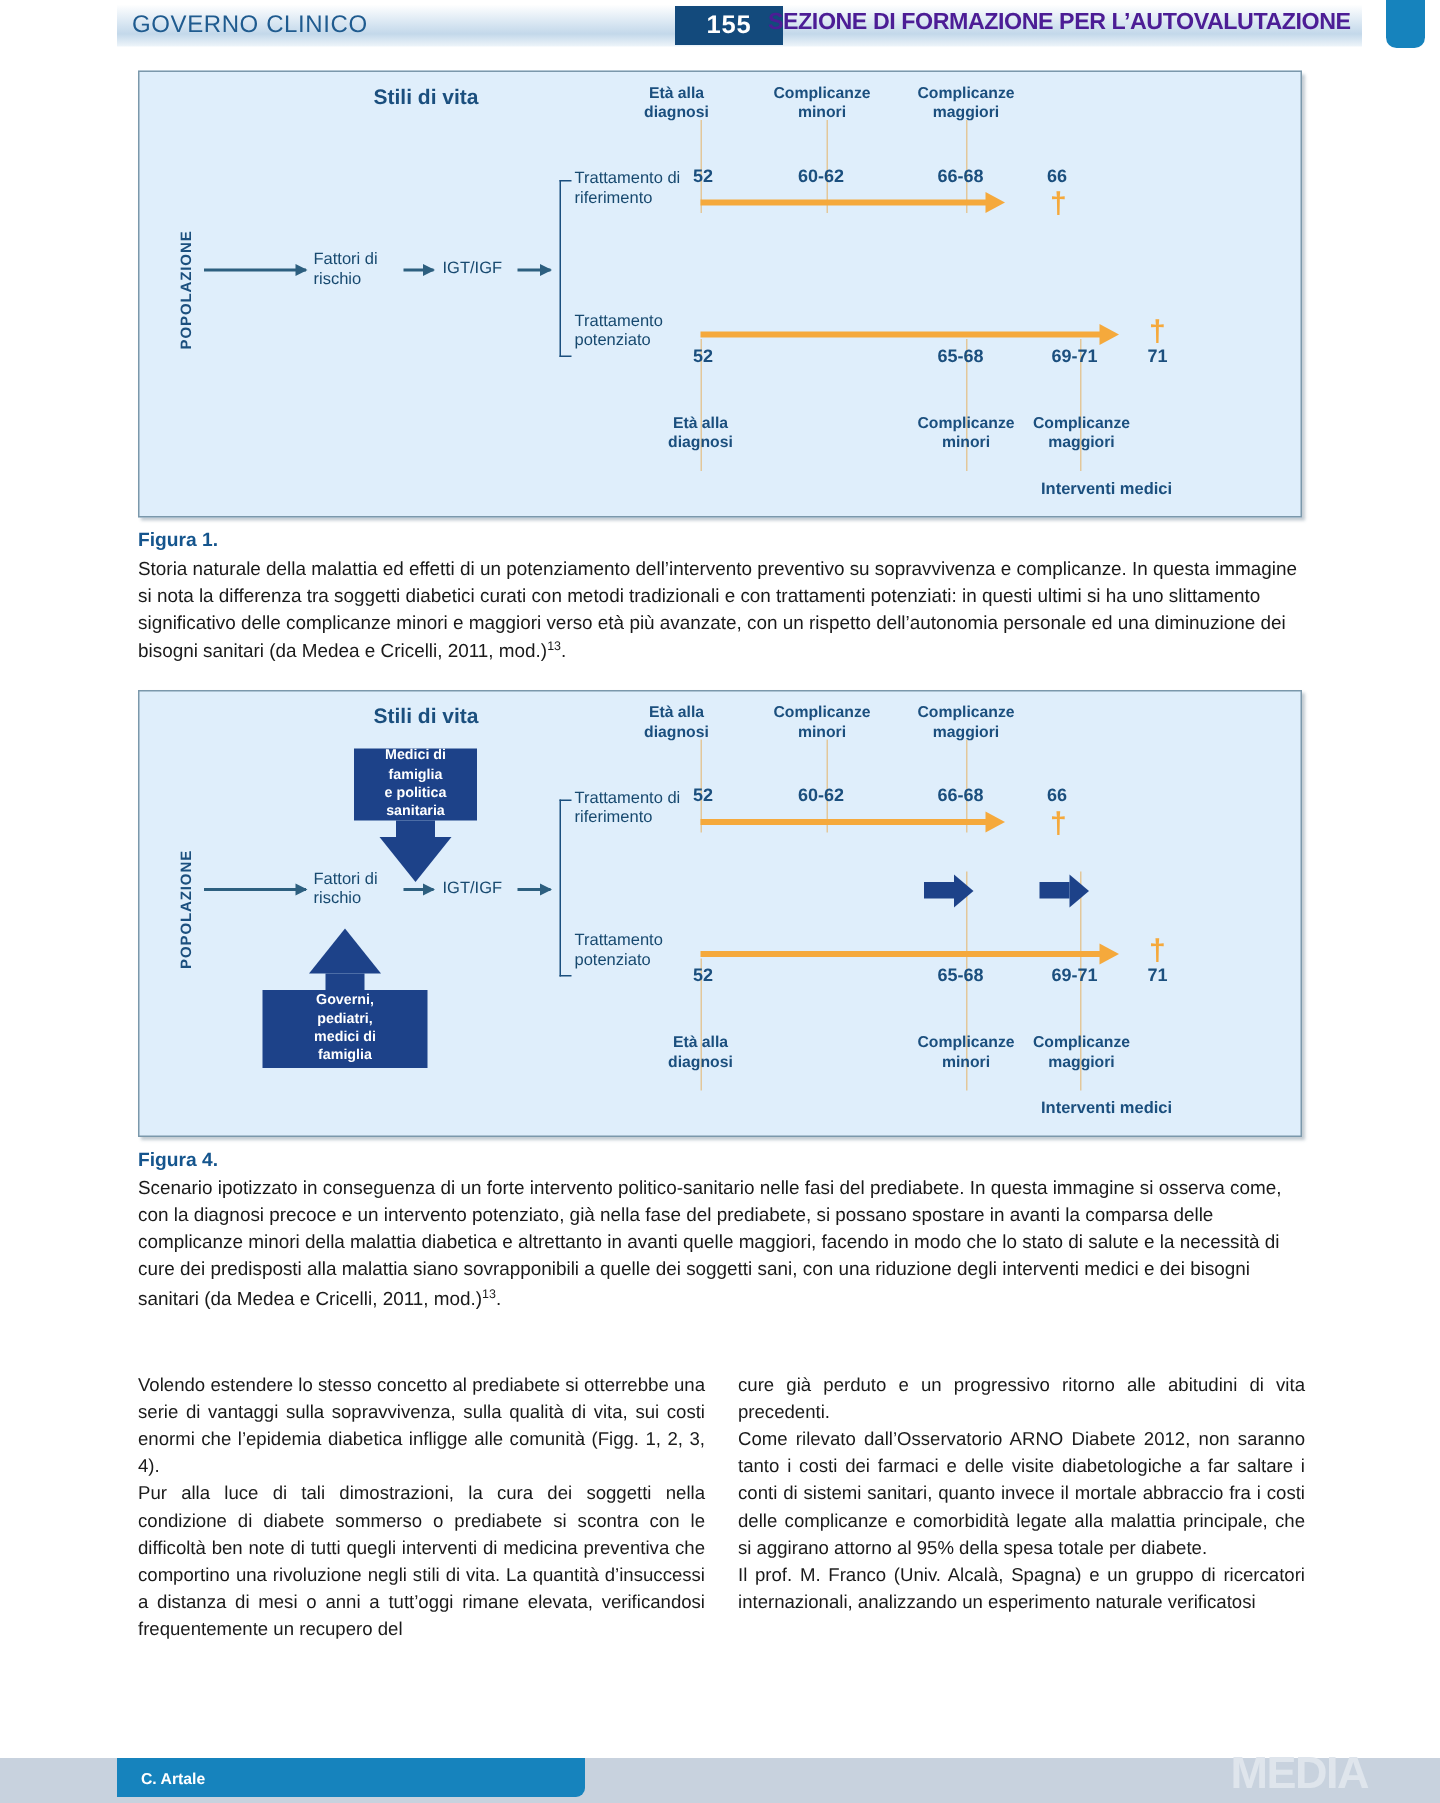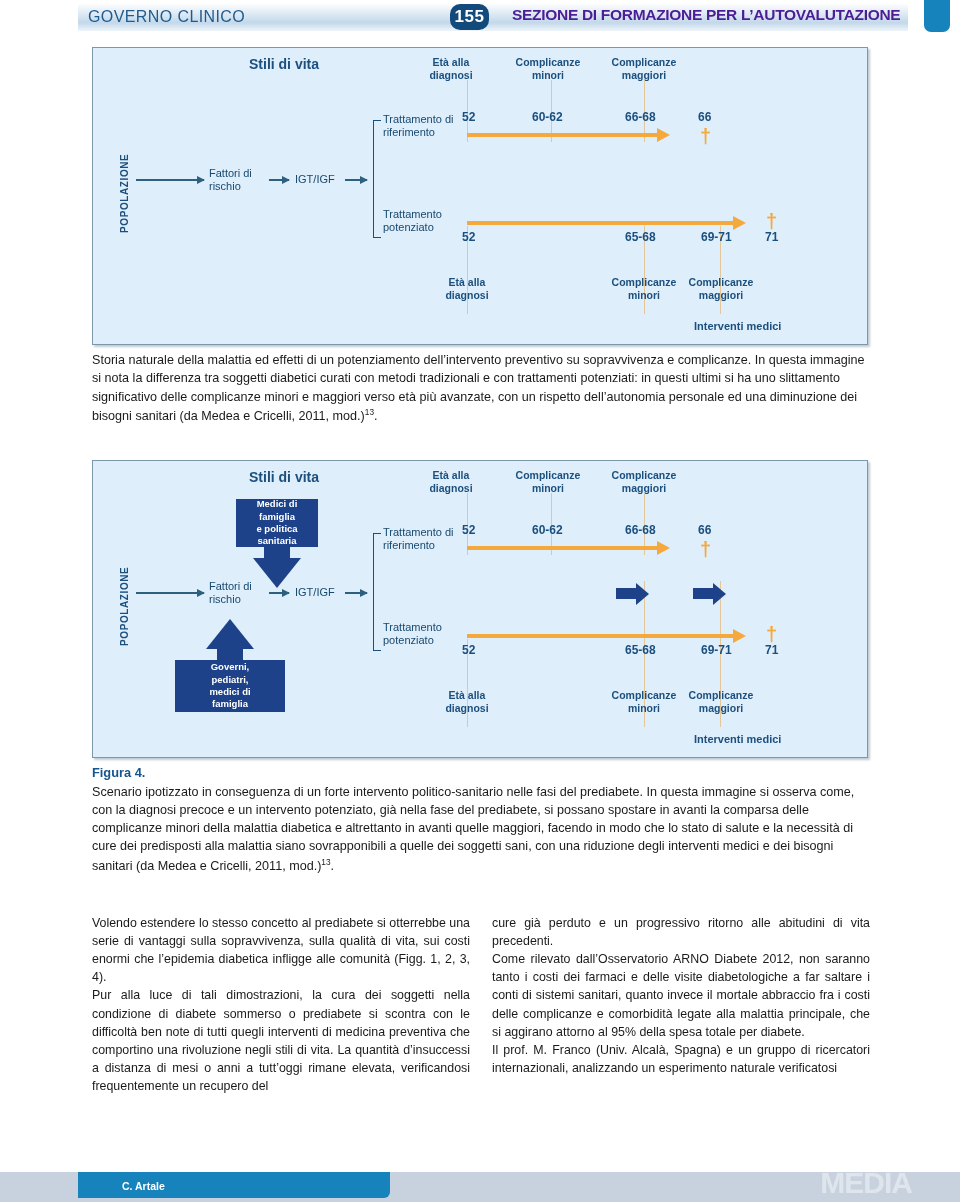--- a/index.html
+++ b/index.html
@@ -22,26 +22,25 @@
     background:linear-gradient(to bottom,#ffffff 0%, #d8e6f2 45%, #c3d8ea 70%, #eef5fa 100%);
   }
   .header-title {
     position:absolute; left:88px; top:8px;
     font-size:16px; letter-spacing:0.4px;
     color:#1f5b8f; font-weight:400;
     font-family:"Liberation Sans", sans-serif;
   }
   .page-badge {
     position:absolute; left:450px; top:4px;
-    width:39px; height:26px;
+    width:72px; height:26px;
     background:#134a7c;
     color:#ffffff; font-weight:bold; font-size:17px;
     display:flex; align-items:center; justify-content:center;
     letter-spacing:0.5px;
-    border-radius:10px;
   }
   .header-section {
     position:absolute; left:512px; top:6px;
     font-size:15.5px; font-weight:bold; color:#4c1d95;
     letter-spacing:-0.3px;
     white-space:nowrap;
     transform:scaleX(1.0);
   }
   .corner-tab {
     position:absolute; right:10px; top:0px;
@@ -204,21 +203,21 @@
     position:absolute; left:0; bottom:0; width:960px; height:30px;
     background:#c8d2de;
   }
   .footer-blue {
     position:absolute; left:78px; bottom:4px; width:312px; height:26px;
     background:#1683bd;
     border-radius:0 0 6px 0;
   }
   .footer-author {
     position:absolute; left:94px; bottom:10px;
-    font-size:10.5px; font-weight:bold; color:#ffffff;margin-left:28px;
+    font-size:10.5px; font-weight:bold; color:#ffffff;
   }
   .footer-logo {
     position:absolute; right:48px; bottom:2px;
     font-size:30px; font-weight:bold; letter-spacing:-1px;
     color:#dfe5ec;
     font-family:"Liberation Sans", sans-serif;
   }
   sup { font-size:0.66em; vertical-align:super; }
 </style>
 </head>
@@ -286,20 +285,21 @@
     <div class="colhdr" style="left:506px; top:228px; width:90px;">Complicanze
 minori</div>
     <div class="colhdr" style="left:582px; top:228px; width:92px;">Complicanze
 maggiori</div>
 
     <div class="interventi" style="left:601px; top:272px;">Interventi medici</div>
   </div>
 </div>
 
 <div class="caption" id="figure1-caption">
+  <span class="figlabel">Figura 1.</span>
   <span>Storia naturale della malattia ed effetti di un potenziamento dell’intervento preventivo su sopravvivenza e complicanze. In questa immagine si nota la differenza tra soggetti diabetici curati con metodi tradizionali e con trattamenti potenziati: in questi ultimi si ha uno slittamento significativo delle complicanze minori e maggiori verso età più avanzate, con un rispetto dell’autonomia personale ed una diminuzione dei bisogni sanitari (da Medea e Cricelli, 2011, mod.)</span><sup>13</sup><span>.</span>
 </div>
 
 <div class="figbox" id="figure2-box">
   <div class="fig-inner">
 
     <div class="stili" style="left:156px; top:8px;">Stili di vita</div>
     <div class="colhdr" style="left:318px; top:8px; width:80px;">Età alla
 diagnosi</div>
     <div class="colhdr" style="left:410px; top:8px; width:90px;">Complicanze

